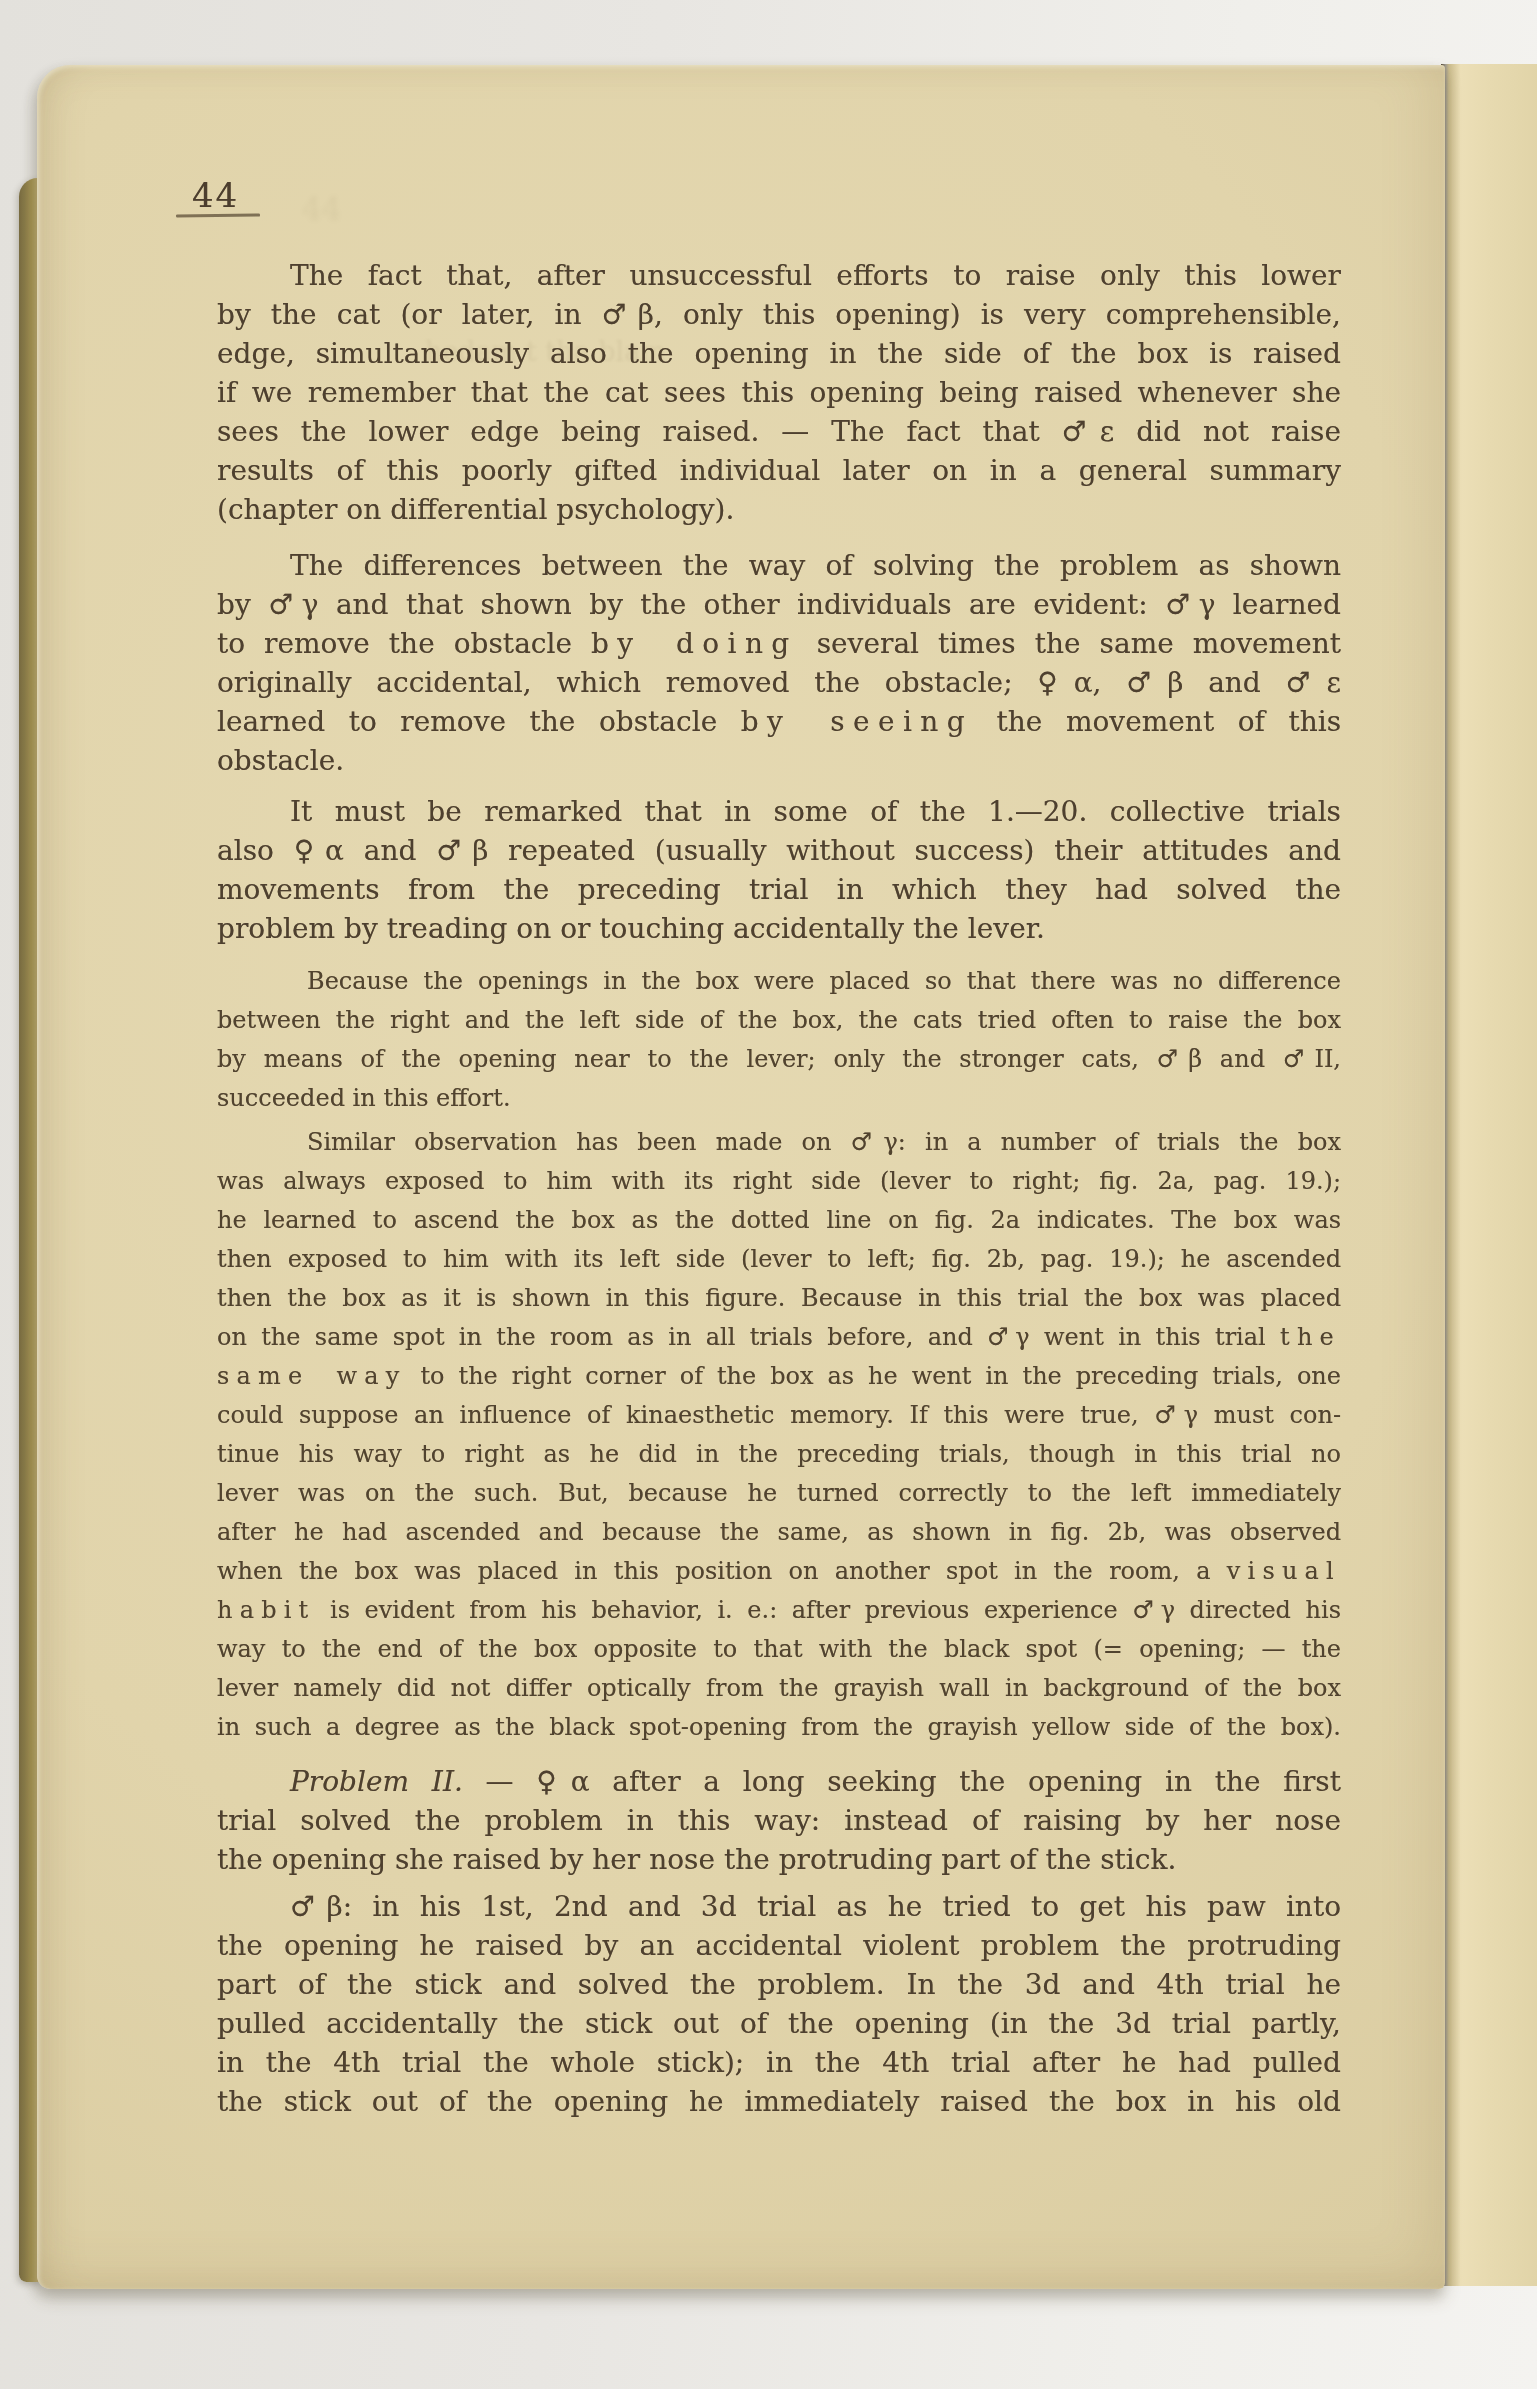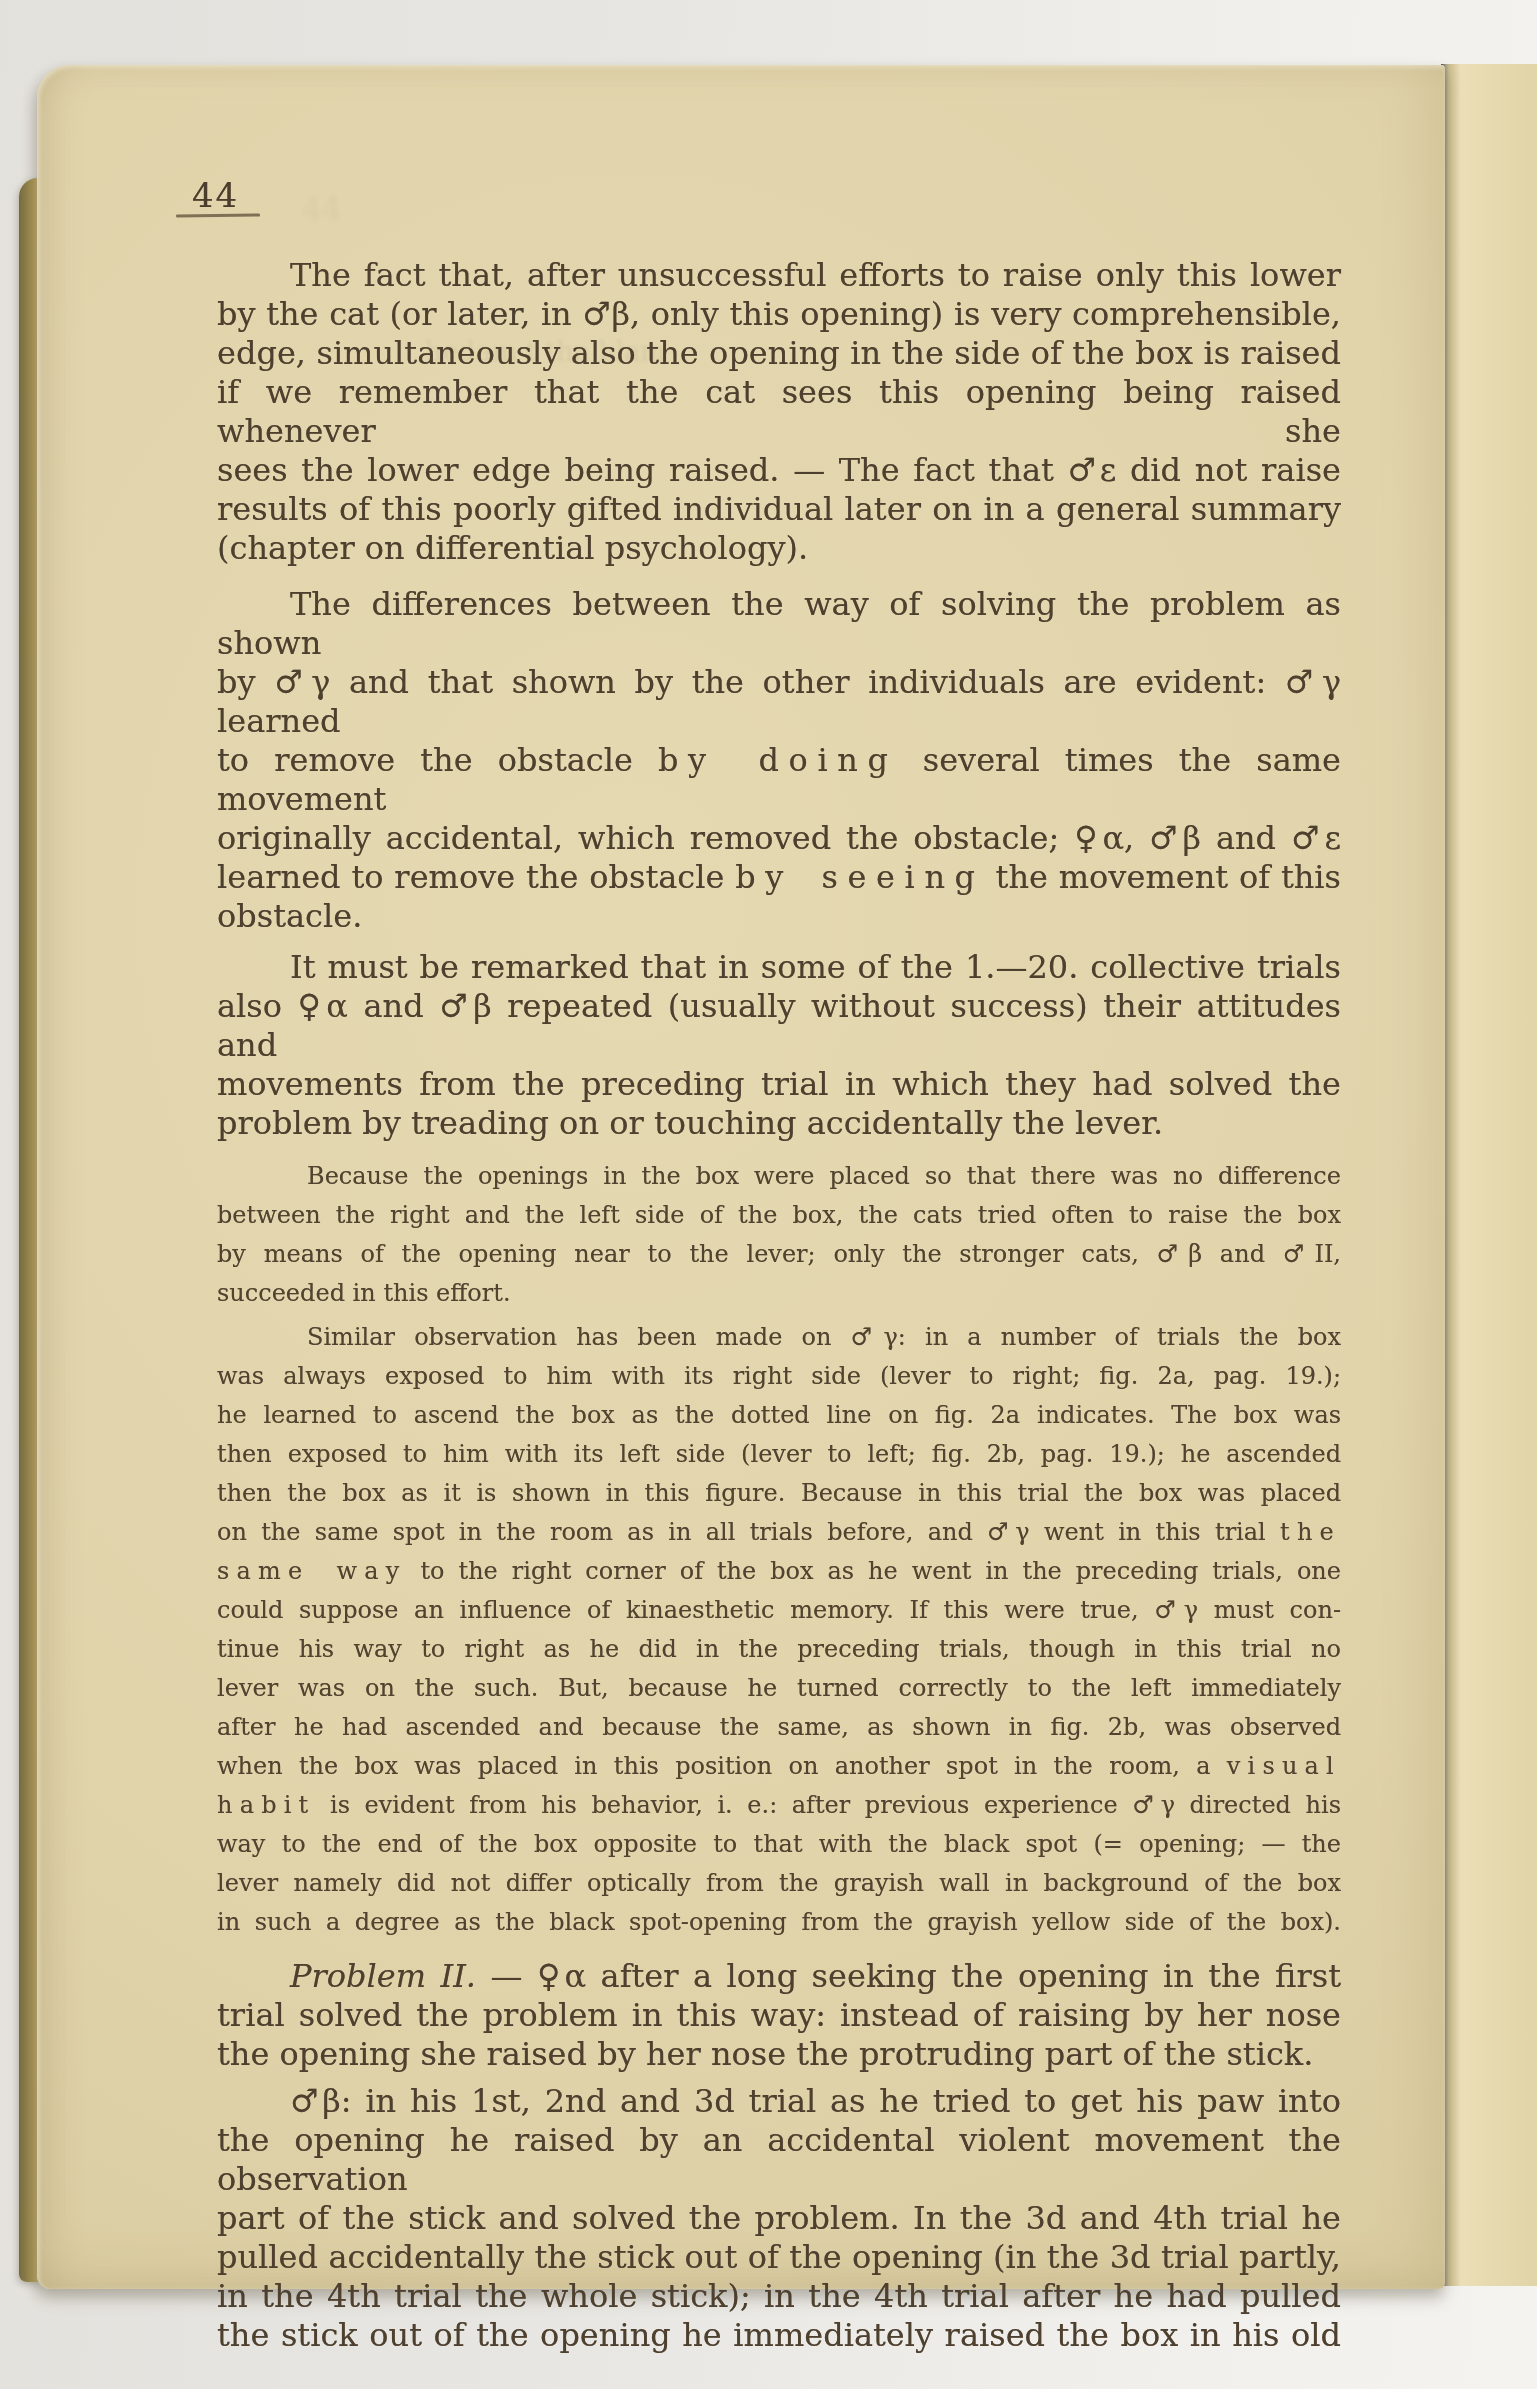--- a/index.html
+++ b/index.html
@@ -44,21 +44,21 @@
   .pagenum-rule{
     position:absolute;left:139px;top:149px;width:84px;height:2.5px;
     background:rgba(86,70,48,.7);transform:rotate(-0.6deg);border-radius:1.2px;
   }
   .text-column{position:absolute;left:180px;top:191px;width:1124px;}
   .para{margin:0;}
   .line{
     color:#4e402f;text-align:justify;text-align-last:justify;
     text-shadow:0 0 0.6px rgba(72,58,38,.45);
   }
-  .para.main .line{font-size:32px;line-height:39px;}
+  .para.main .line{font-size:28px;line-height:39px;}
   .para.small .line{font-size:24px;line-height:39px;color:#51432f;}
   .para.main .line:first-child{text-indent:73px;}
   .para.small .line:first-child{text-indent:90px;}
   .line.last{text-align-last:left;}
   .sp{letter-spacing:.30em;word-spacing:.25em;}
   .it{font-style:italic;}
   #text-column .para:nth-child(2){margin-top:17px;}
   #text-column .para:nth-child(3){margin-top:12.3px;}
   #text-column .para:nth-child(4){margin-top:13.5px;}
   #text-column .para:nth-child(5){margin-top:5px;}
@@ -128,21 +128,21 @@
           <div class="line">lever namely did not differ optically from the grayish wall in background of the box</div>
           <div class="line">in such a degree as the black spot-opening from the grayish yellow side of the box).</div>
         </div>
         <div class="para main">
           <div class="line"><span class="it">Problem II.</span> — ♀α after a long seeking the opening in the first</div>
           <div class="line">trial solved the problem in this way: instead of raising by her nose</div>
           <div class="line last">the opening she raised by her nose the protruding part of the stick.</div>
         </div>
         <div class="para main">
           <div class="line">♂β: in his 1st, 2nd and 3d trial as he tried to get his paw into</div>
-          <div class="line">the opening he raised by an accidental violent movement the observation</div>
+          <div class="line">the opening he raised by an accidental violent problem the protruding</div>
           <div class="line">part of the stick and solved the problem. In the 3d and 4th trial he</div>
           <div class="line">pulled accidentally the stick out of the opening (in the 3d trial partly,</div>
           <div class="line">in the 4th trial the whole stick); in the 4th trial after he had pulled</div>
           <div class="line">the stick out of the opening he immediately raised the box in his old</div>
         </div>
       </div>
   </div>
 </div>
 
 

